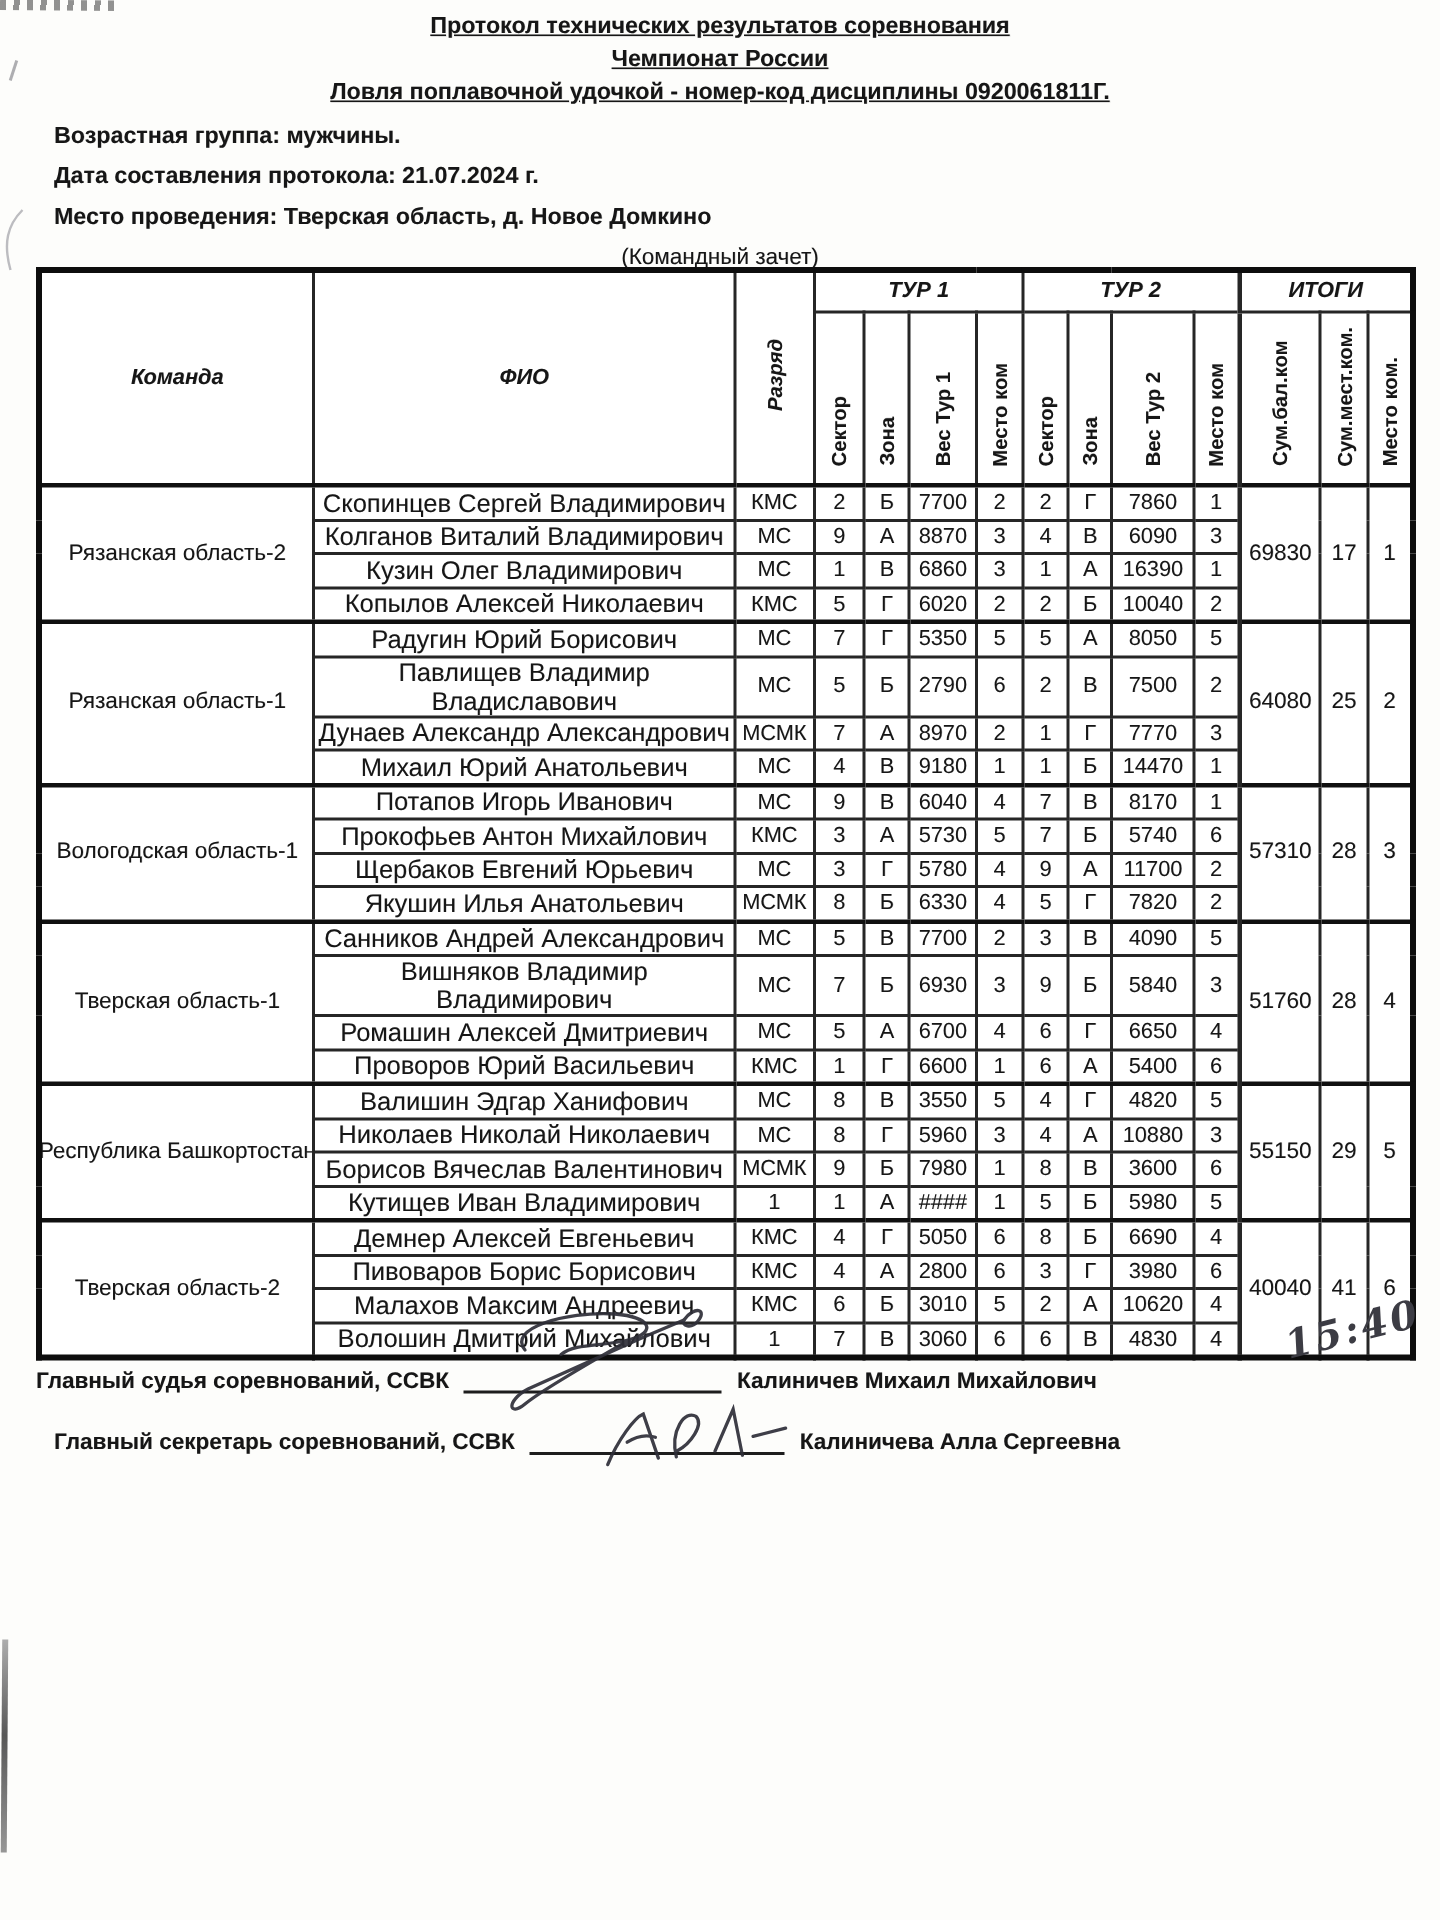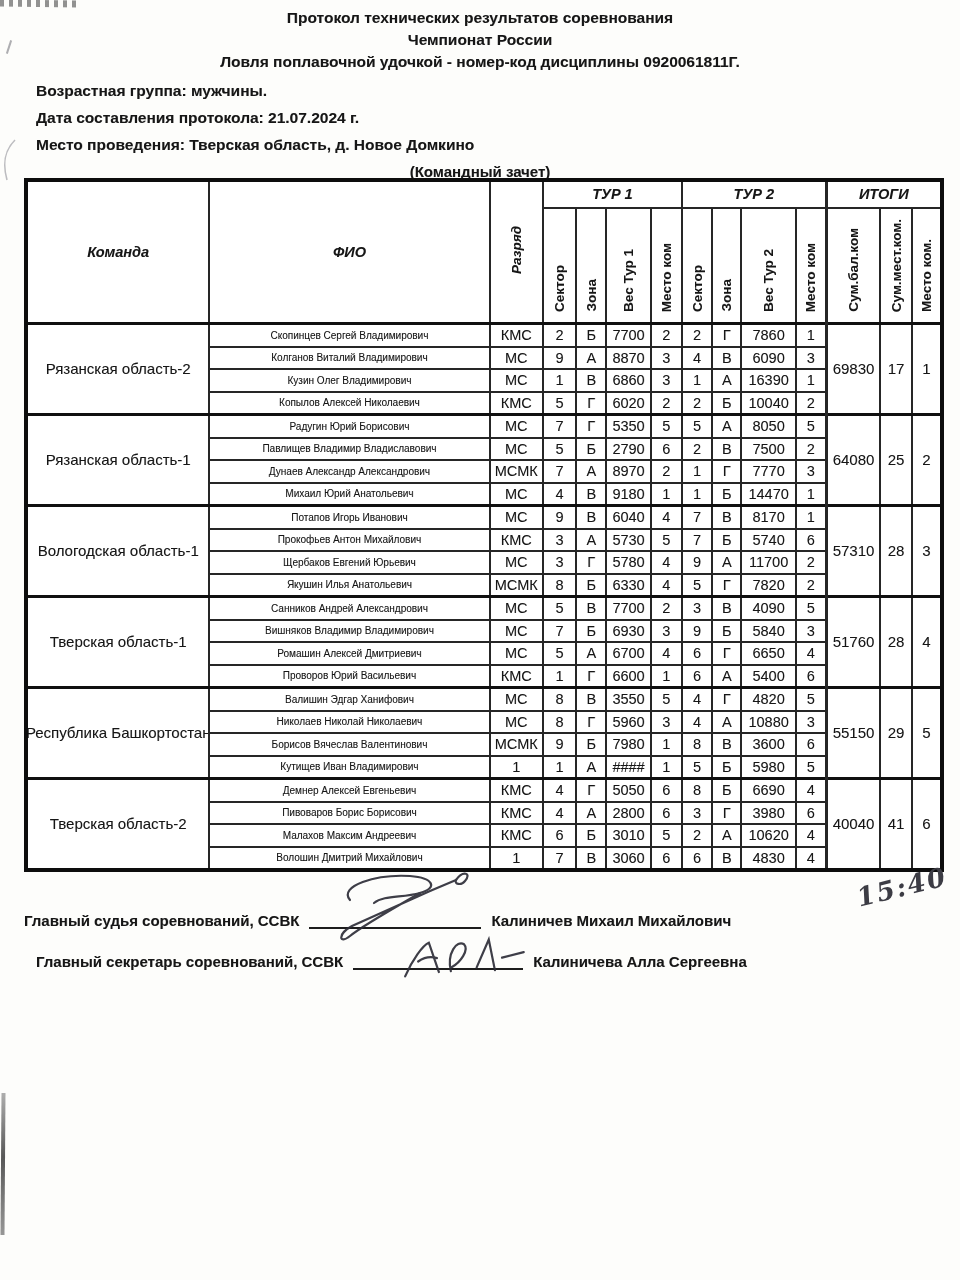--- a/index.html
+++ b/index.html
@@ -5,24 +5,24 @@
   html,body{margin:0;padding:0;background:#e8e8e8;}
   .page{
     width:960px;height:1280px;position:relative;margin:0 auto;
     background:#fdfdfb;
     font-family:"Liberation Sans",sans-serif;color:#161616;
     overflow:hidden;
     text-shadow:0.3px 0.3px 0.3px rgba(20,20,20,0.28);
   }
   
   .head{padding-top:7px;}
-  .title{text-align:center;font-weight:bold;font-size:15.5px;line-height:22px;}
+  .title{text-align:center;font-weight:bold;font-size:15.5px;line-height:22px;text-decoration:underline;}
   .meta{font-weight:bold;font-size:15.5px;margin:8px 0 0 36px;line-height:19px;}
   .meta:first-of-type{margin-top:11px;}
-  .subtitle{text-align:center;font-weight:bold;font-size:15px;margin-top:9px;}
+  .subtitle{text-align:center;font-weight:normal;font-size:15px;margin-top:9px;}
   
   table.results{
     position:absolute;left:24px;top:178px;width:920px;
     border-collapse:collapse;table-layout:fixed;background:#fff;
     border:4px solid #0d0d0d;
   }
   .results th,.results td{
     border:2px solid #262626;padding:0;text-align:center;vertical-align:middle;
     font-size:14.5px;line-height:1.12;overflow:hidden;
   }
@@ -36,21 +36,21 @@
   .rot{
     writing-mode:vertical-rl;transform:rotate(180deg);
     white-space:nowrap;font-weight:bold;font-size:13.5px;display:inline-block;
   }
   th.h-raz{vertical-align:middle;padding-bottom:0;}
   tbody td{height:20.5px;}
   tbody tr.group-start td{border-top:3px solid #101010;}
   td.c-sum{border-left-width:3px;}
   th.h-sum{border-left-width:3px;}
   td.c-total{font-size:15px;}
-  td.c-fio{font-size:10px;}
+  td.c-fio{font-size:17px;}
   .teamwrap{
     display:flex;justify-content:center;align-items:center;
     overflow:hidden;white-space:nowrap;font-size:15px;width:100%;
   }
   
   .sig-row{
     position:absolute;display:flex;align-items:flex-end;gap:10px;
     font-weight:bold;font-size:15px;white-space:nowrap;
   }
   .sig-row .blank{

